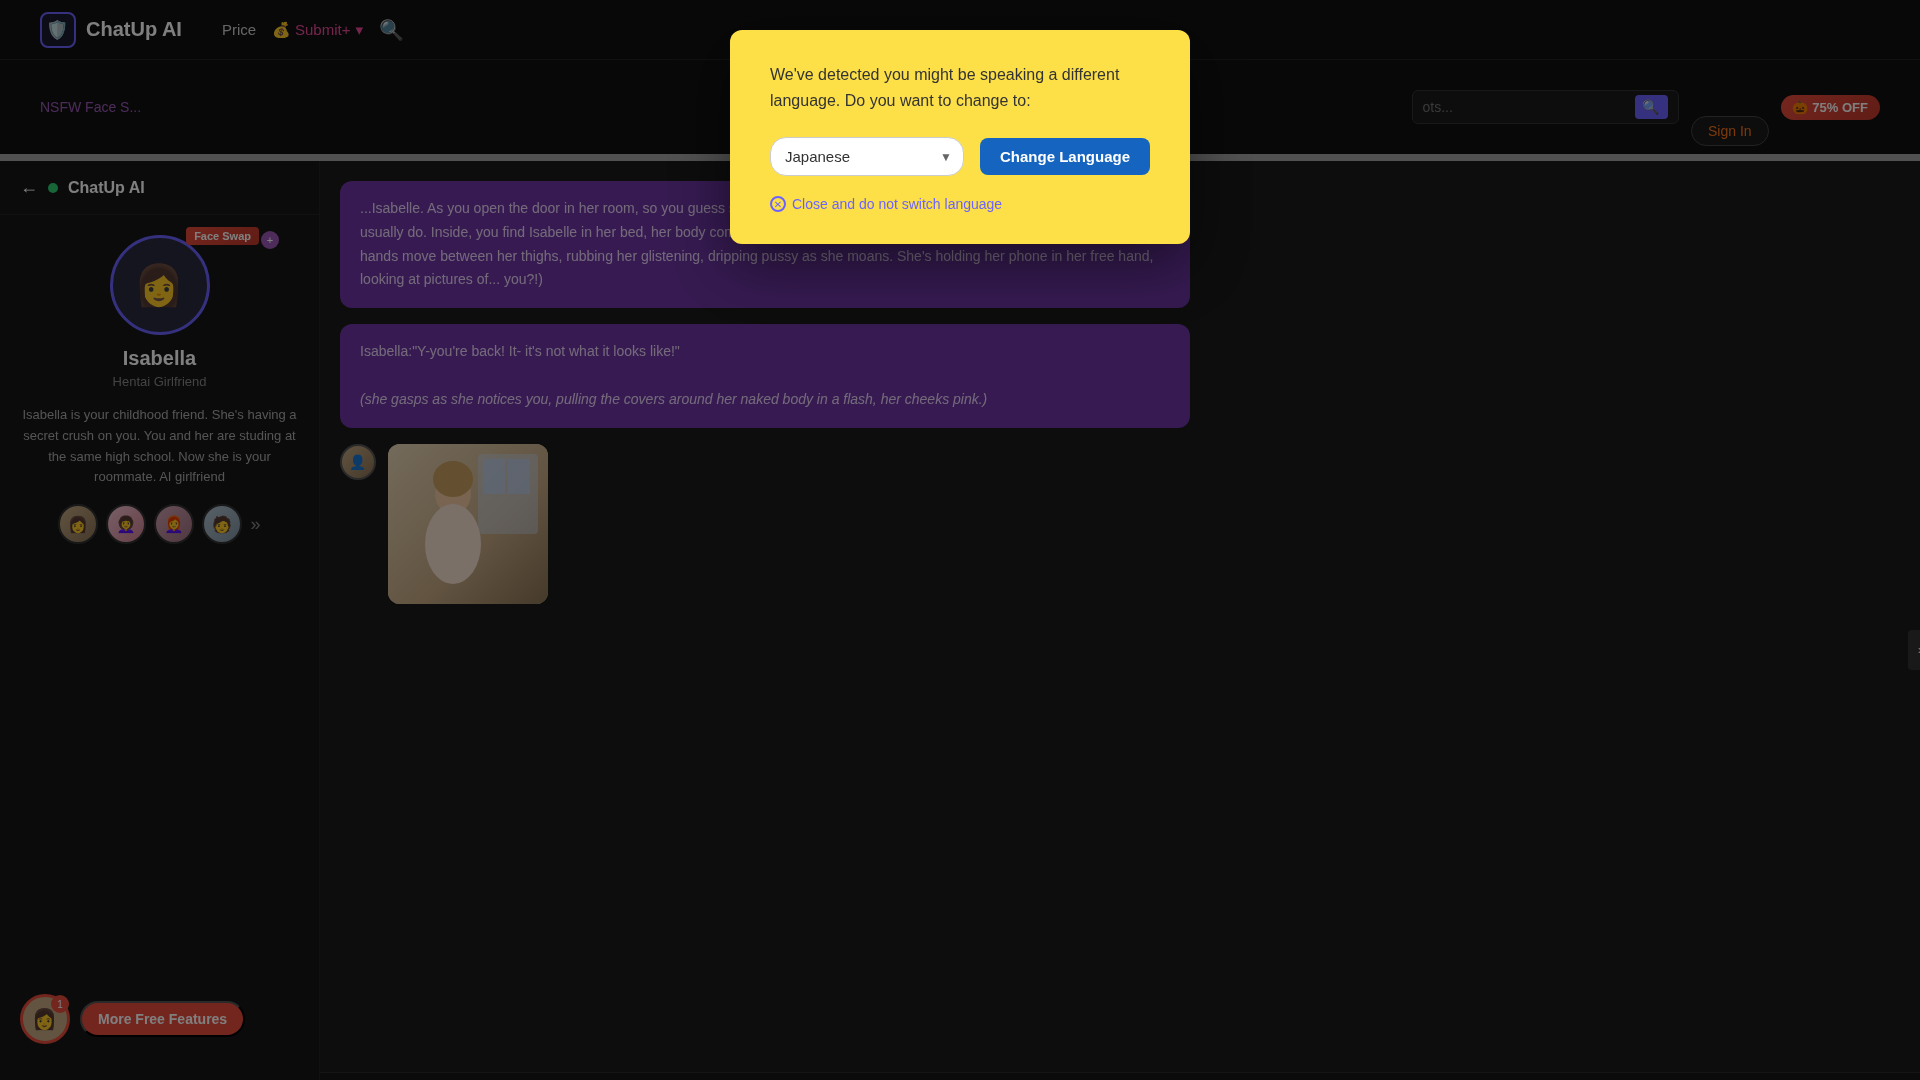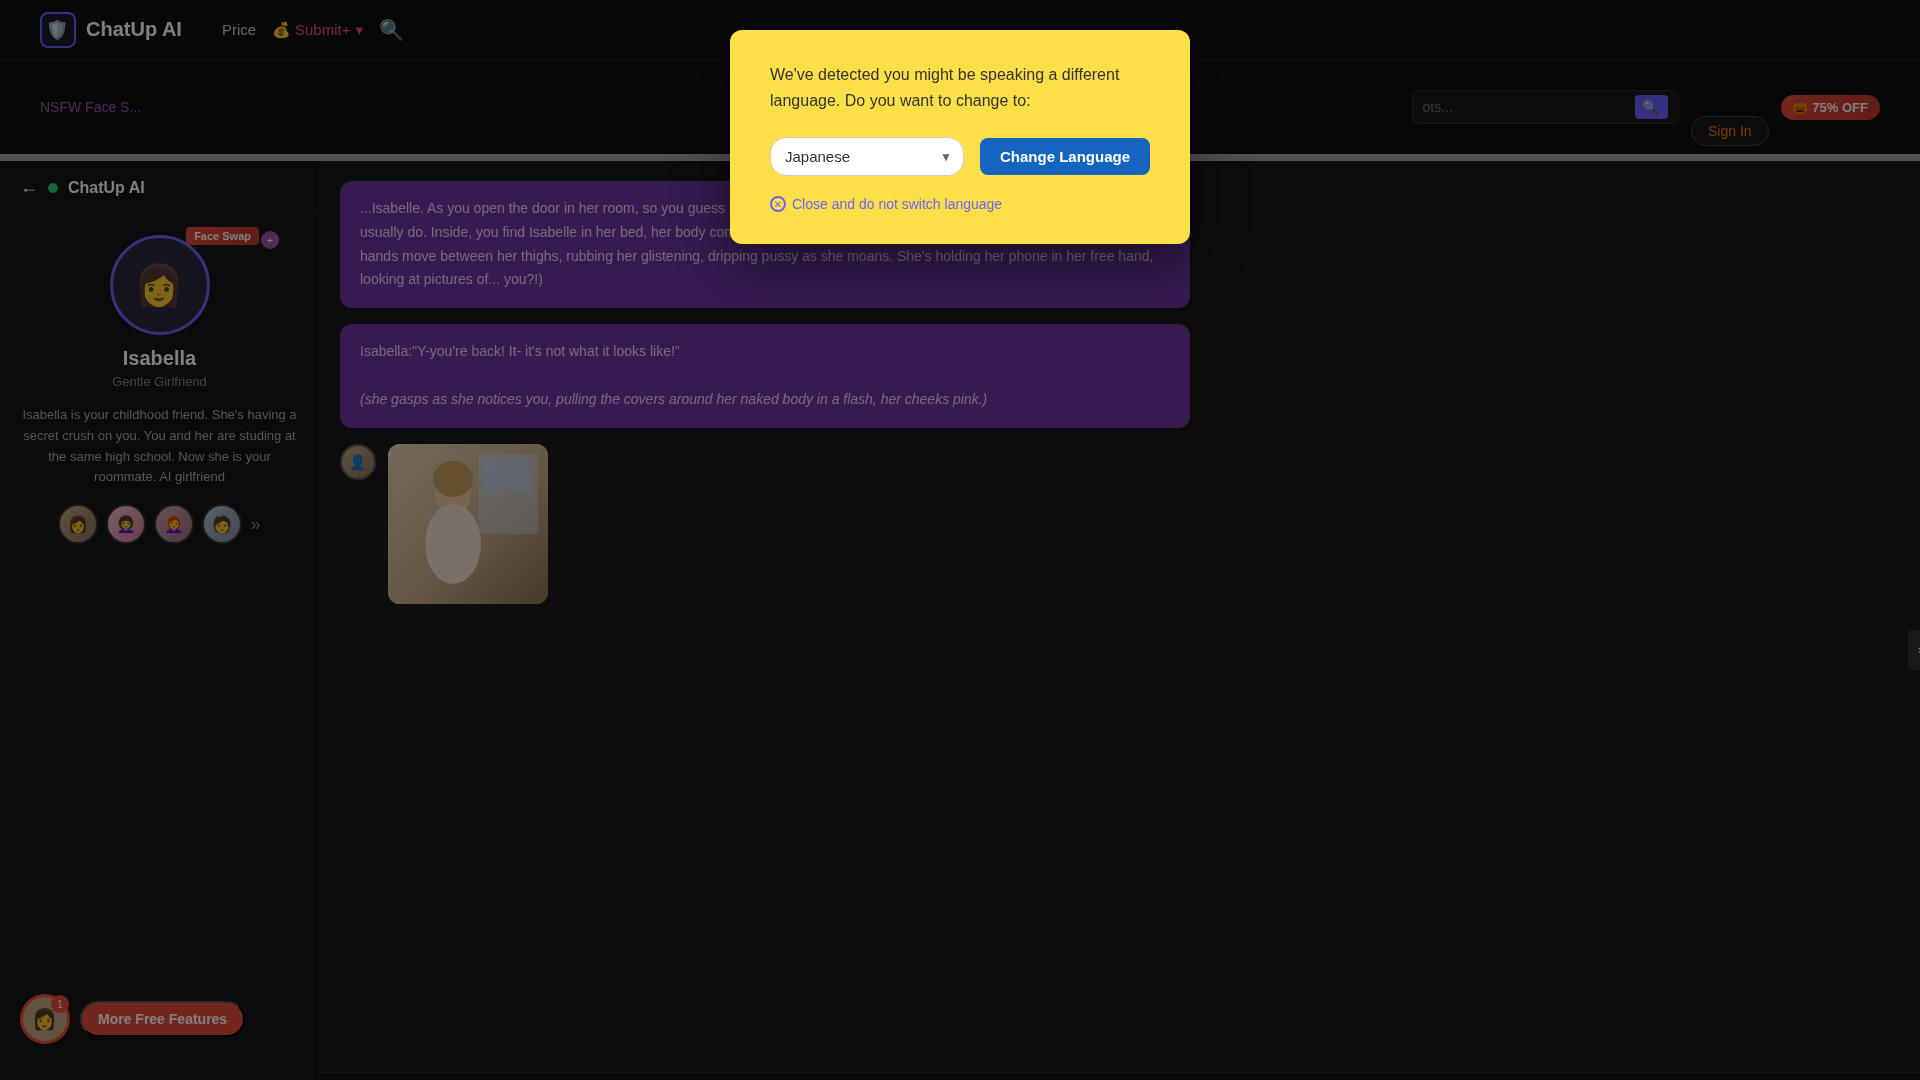--- a/index.html
+++ b/index.html
@@ -614,21 +614,21 @@
     <div class="chat-header">
       <button class="back-btn">←</button>
       <div class="green-dot"></div>
       <span class="chat-title">ChatUp AI</span>
     </div>
     <div class="character-card">
       <span class="face-swap-badge">Face Swap</span>
       <span class="plus-badge">+</span>
       <div class="avatar-wrapper">👩</div>
       <div class="char-name">Isabella</div>
-      <div class="char-role">Gentle Girlfriend</div>
+      <div class="char-role">Hentai Girlfriend</div>
       <div class="char-desc">Isabella is your childhood friend. She's having a secret crush on you. You and her are studing at the same high school. Now she is your roommate. AI girlfriend</div>
       <div class="char-avatars">
         <div class="mini-avatar av-1">👩</div>
         <div class="mini-avatar av-2">👩‍🦱</div>
         <div class="mini-avatar av-3">👩‍🦰</div>
         <div class="mini-avatar av-4">🧑</div>
         <span class="more-avatars">»</span>
       </div>
     </div>
   </div>

